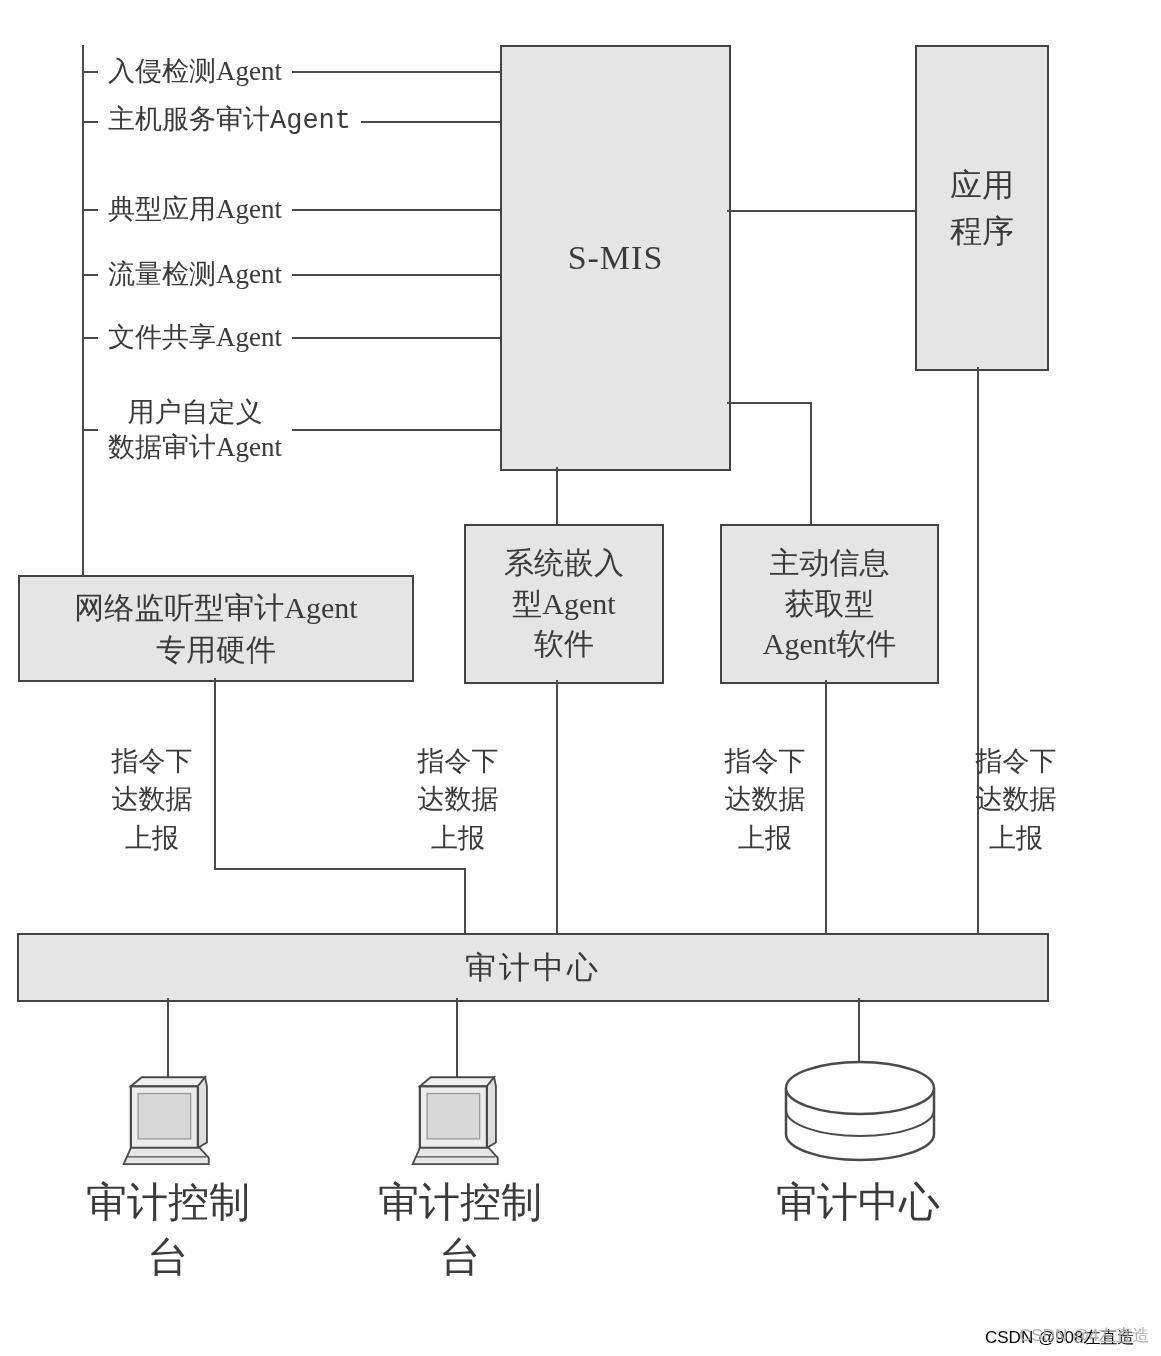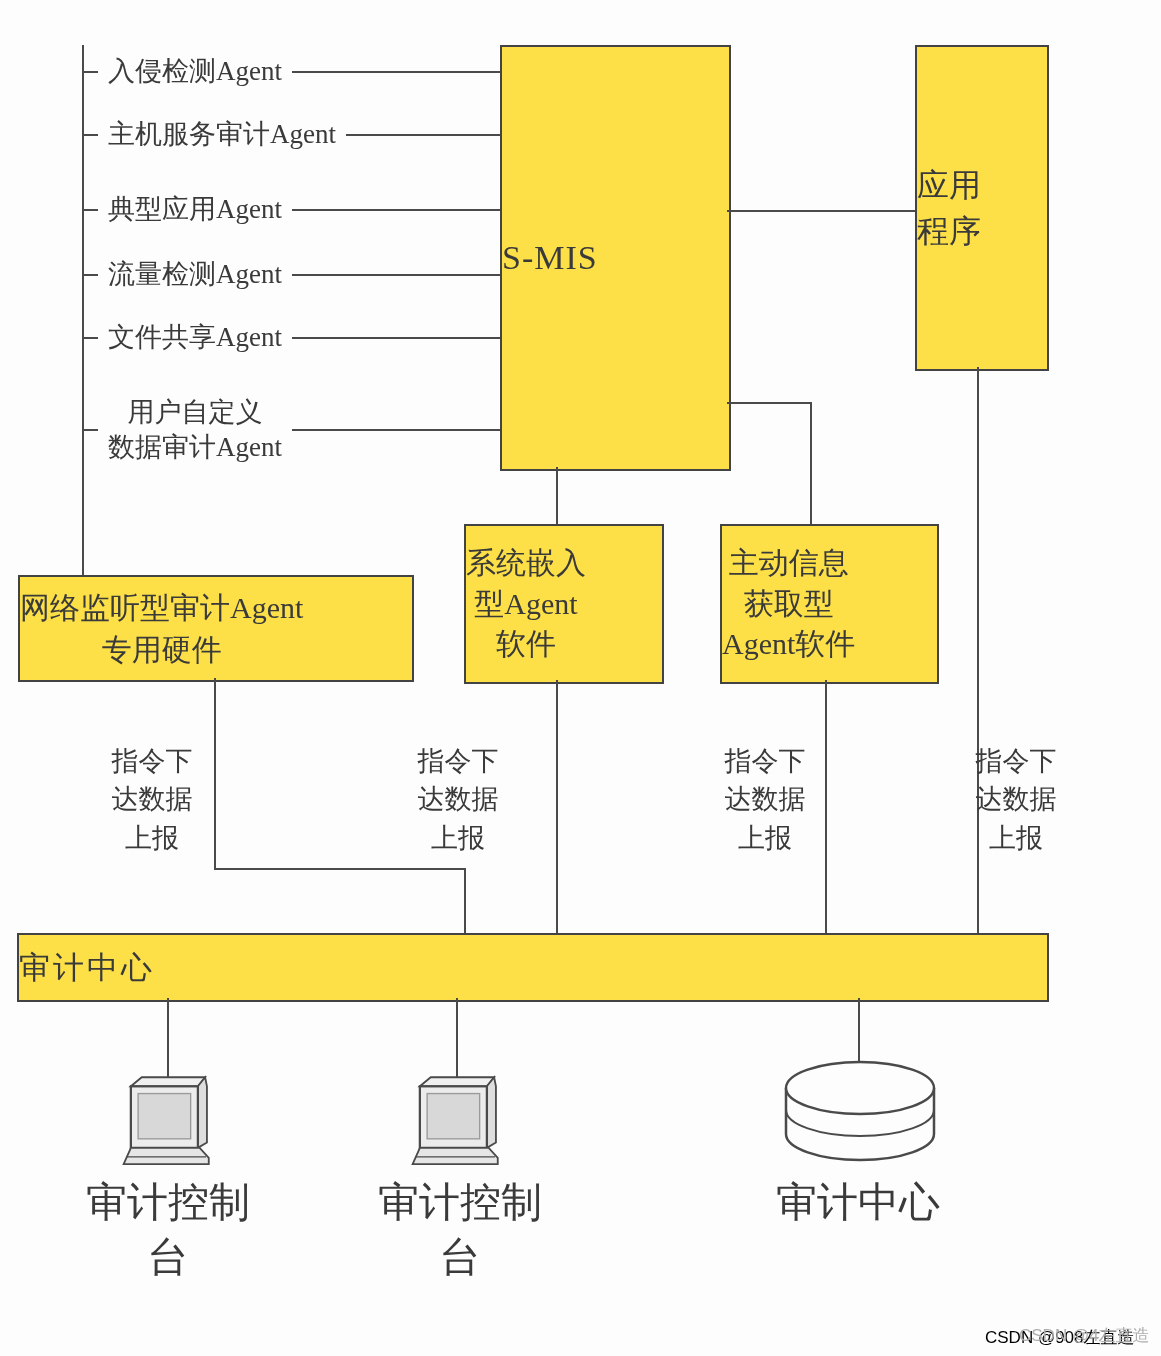--- a/index.html
+++ b/index.html
@@ -18,22 +18,22 @@
   
   .agent-row{position:absolute;left:82px;width:418px;display:flex;align-items:center;}
   .agent-tick{width:16px;border-top:2px solid #4a4a4a;flex:0 0 auto;}
   .agent-label{
     padding:0 10px;font-size:27px;line-height:1.3;white-space:pre-line;
     text-align:center;color:#3a3a3a;flex:0 0 auto;
   }
   .agent-line{flex:1 1 auto;border-top:2px solid #4a4a4a;}
   
   .box{
-    position:absolute;border:2px solid #434343;background:#fde047;
-    display:flex;align-items:center;
+    position:absolute;border:2px solid #434343;background:#e5e5e5;
+    display:flex;align-items:center;justify-content:center;
     text-align:center;color:#3a3a3a;
   }
   .box .lbl{white-space:pre-line;}
   
   .cmd{
     position:absolute;width:124px;font-size:27px;line-height:1.42;
     white-space:pre-line;text-align:center;color:#3a3a3a;
   }
   .bottom-label{
     position:absolute;font-size:41px;color:#3a3a3a;text-align:center;width:180px;
@@ -52,21 +52,21 @@
 
 <div id="canvas">
 
   <div class="vline" style="left:82px;top:45px;height:530px;"></div>
 
   <div class="agent-row" style="top:52px;height:40px;">
     <div class="agent-tick"></div>
     <div class="agent-label">入侵检测Agent</div>
     <div class="agent-line"></div>
   </div>
-  <div class="agent-row" style="top:115px;height:40px;">
+  <div class="agent-row" style="top:102px;height:40px;font-family:Liberation Mono, monospace;">
     <div class="agent-tick"></div>
     <div class="agent-label">主机服务审计Agent</div>
     <div class="agent-line"></div>
   </div>
   <div class="agent-row" style="top:190px;height:40px;">
     <div class="agent-tick"></div>
     <div class="agent-label">典型应用Agent</div>
     <div class="agent-line"></div>
   </div>
   <div class="agent-row" style="top:255px;height:40px;">

